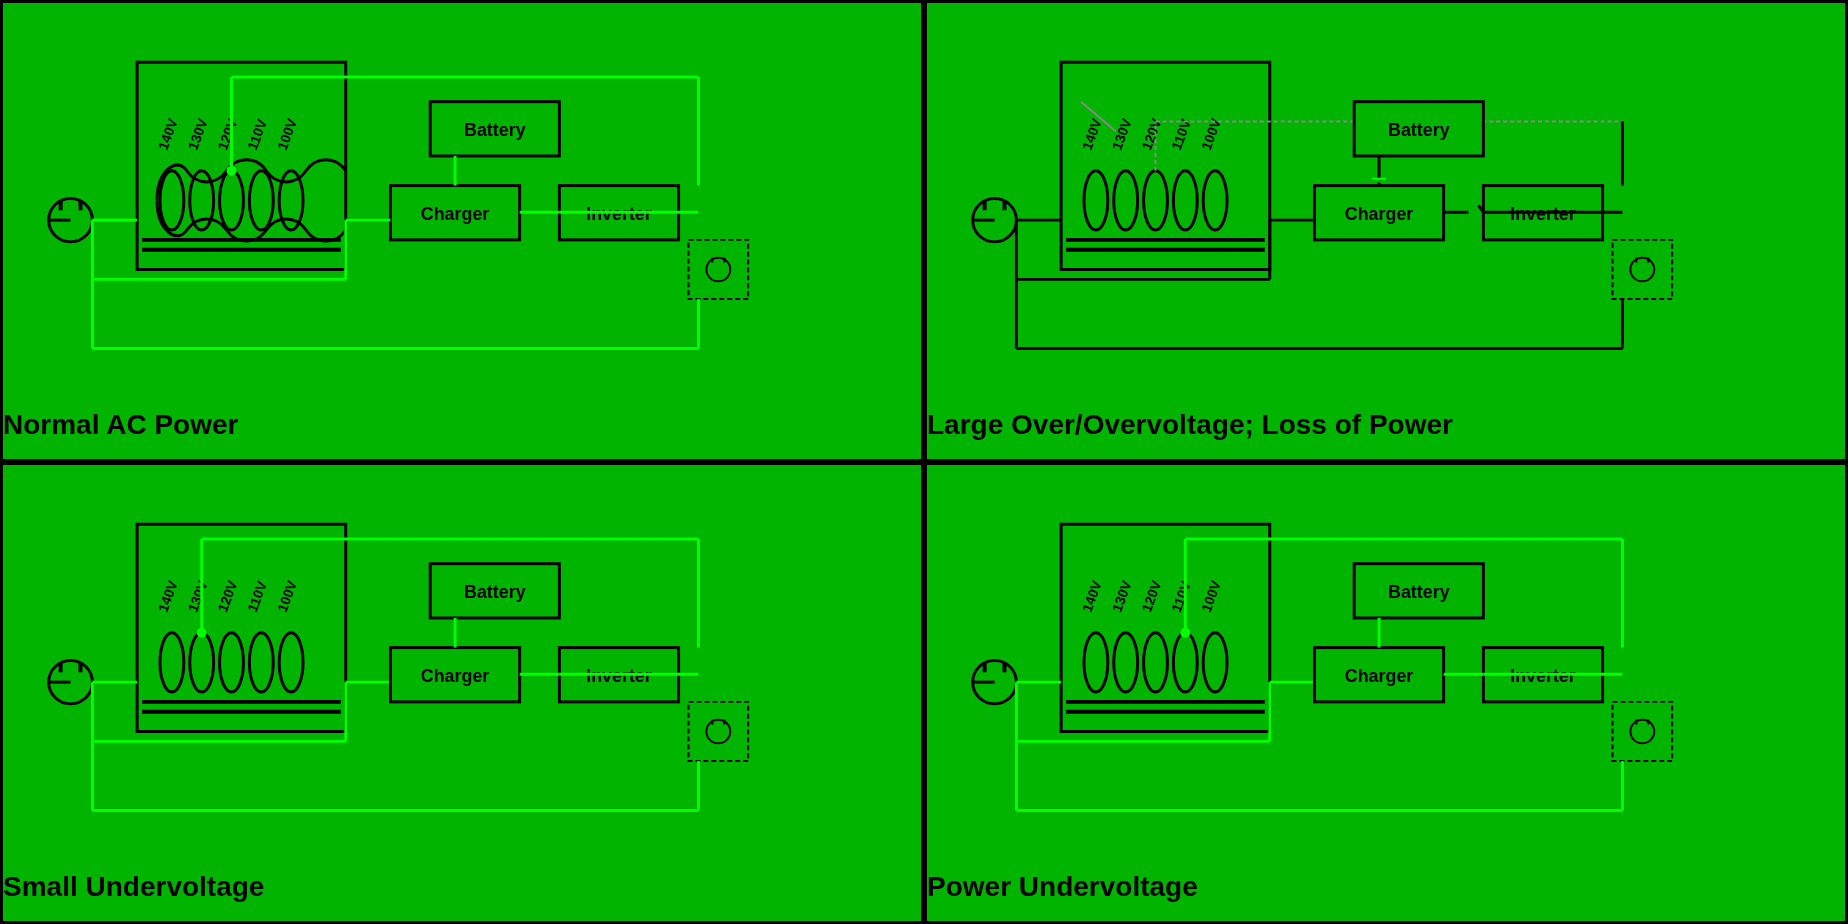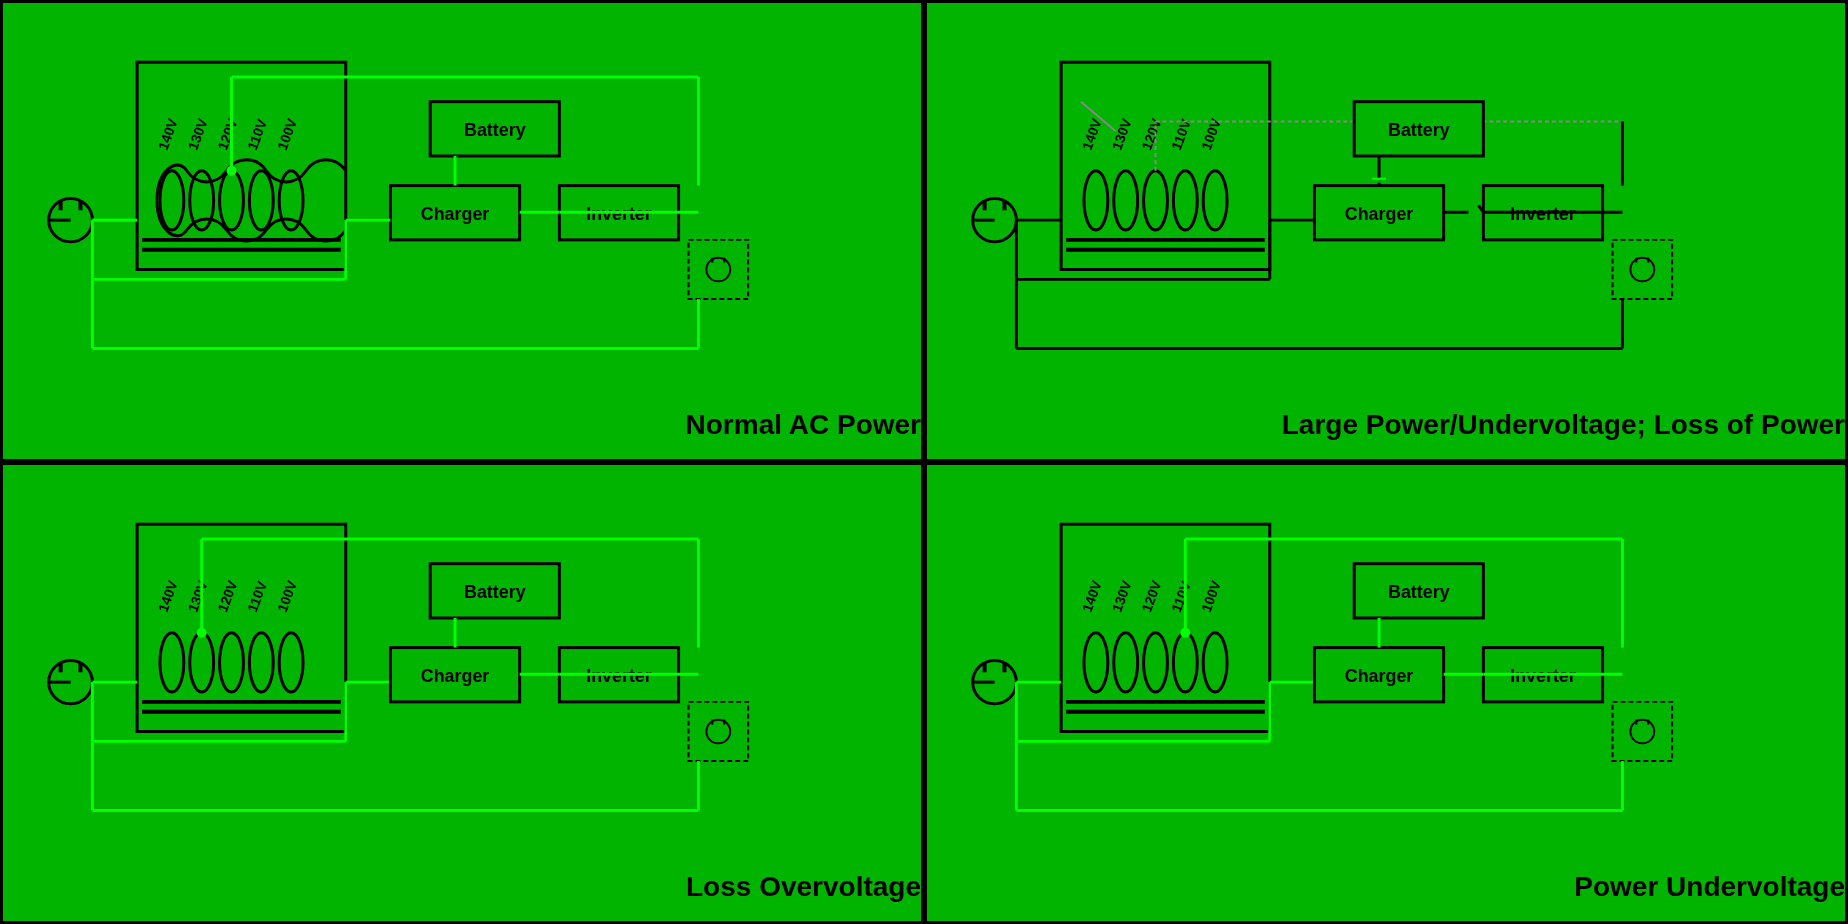--- a/index.html
+++ b/index.html
@@ -16,21 +16,21 @@
       position: relative;
       border: 3px solid #000;
       overflow: hidden;
       background: #00b400;
     }
     .quadrant-title {
       position: absolute;
       bottom: 18px;
       left: 0;
       right: 0;
-      text-align: right;
+      text-align: left;
       font-size: 28px;
       font-weight: bold;
       color: #000;
     }
     svg {
       position: absolute;
       top: 0; left: 0;
       width: 100%;
       height: 100%;
     }
@@ -174,21 +174,21 @@
 
     <line x1="520" y1="212" x2="545" y2="212" stroke="#000" stroke-width="3"></line>
     <line x1="555" y1="205" x2="560" y2="212" stroke="#000" stroke-width="3"></line>
     <line x1="560" y1="212" x2="700" y2="212" stroke="#000" stroke-width="3"></line>
 
     <line x1="455" y1="155" x2="455" y2="178" stroke="#000" stroke-width="3"></line>
     <line x1="455" y1="182" x2="455" y2="185" stroke="#000" stroke-width="3"></line>
 
     <line x1="448" y1="178" x2="462" y2="178" stroke="#00ff00" stroke-width="2"></line>
   </svg>
-  <div class="quadrant-title">Large Power/Undervoltage; Loss of Power</div>
+  <div class="quadrant-title">Large Over/Overvoltage; Loss of Power</div>
 </div>
 
 <div class="quadrant">
   <svg viewBox="0 0 924 462" preserveAspectRatio="none">
     <rect width="924" height="462" fill="#00b400"></rect>
 
     <g>
       <circle cx="68" cy="220" r="22" fill="none" stroke="#000" stroke-width="3"></circle>
       <line x1="58" y1="210" x2="58" y2="200" stroke="#000" stroke-width="4"></line>
       <line x1="78" y1="210" x2="78" y2="200" stroke="#000" stroke-width="4"></line>
@@ -235,21 +235,21 @@
     <circle cx="720" cy="270" r="12" fill="none" stroke="#000" stroke-width="2"></circle>
     <line x1="714" y1="263" x2="714" y2="258" stroke="#000" stroke-width="2"></line>
     <line x1="726" y1="263" x2="726" y2="258" stroke="#000" stroke-width="2"></line>
 
     <line x1="700" y1="75" x2="700" y2="185" stroke="#00ff00" stroke-width="3"></line>
     <line x1="520" y1="212" x2="560" y2="212" stroke="#00ff00" stroke-width="3"></line>
     <line x1="560" y1="212" x2="700" y2="212" stroke="#00ff00" stroke-width="3"></line>
     <line x1="455" y1="155" x2="455" y2="185" stroke="#00ff00" stroke-width="3"></line>
     <line x1="700" y1="350" x2="700" y2="300" stroke="#00ff00" stroke-width="3"></line>
   </svg>
-  <div class="quadrant-title">Loss Overvoltage</div>
+  <div class="quadrant-title">Small Undervoltage</div>
 </div>
 
 <div class="quadrant">
   <svg viewBox="0 0 924 462" preserveAspectRatio="none">
     <rect width="924" height="462" fill="#00b400"></rect>
 
     <g>
       <circle cx="68" cy="220" r="22" fill="none" stroke="#000" stroke-width="3"></circle>
       <line x1="58" y1="210" x2="58" y2="200" stroke="#000" stroke-width="4"></line>
       <line x1="78" y1="210" x2="78" y2="200" stroke="#000" stroke-width="4"></line>

